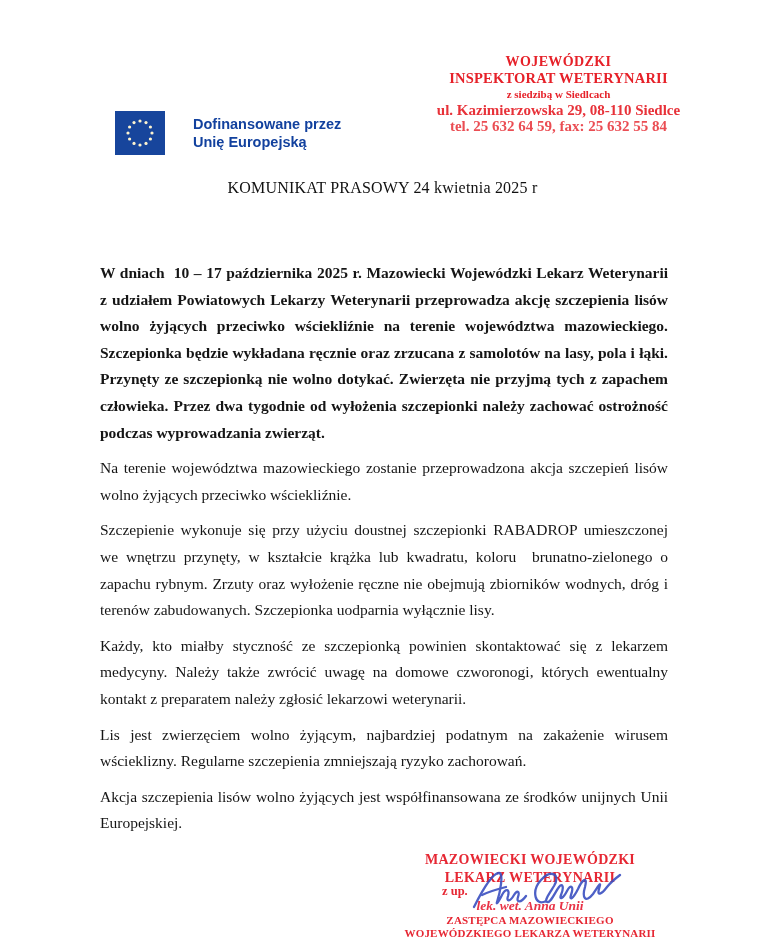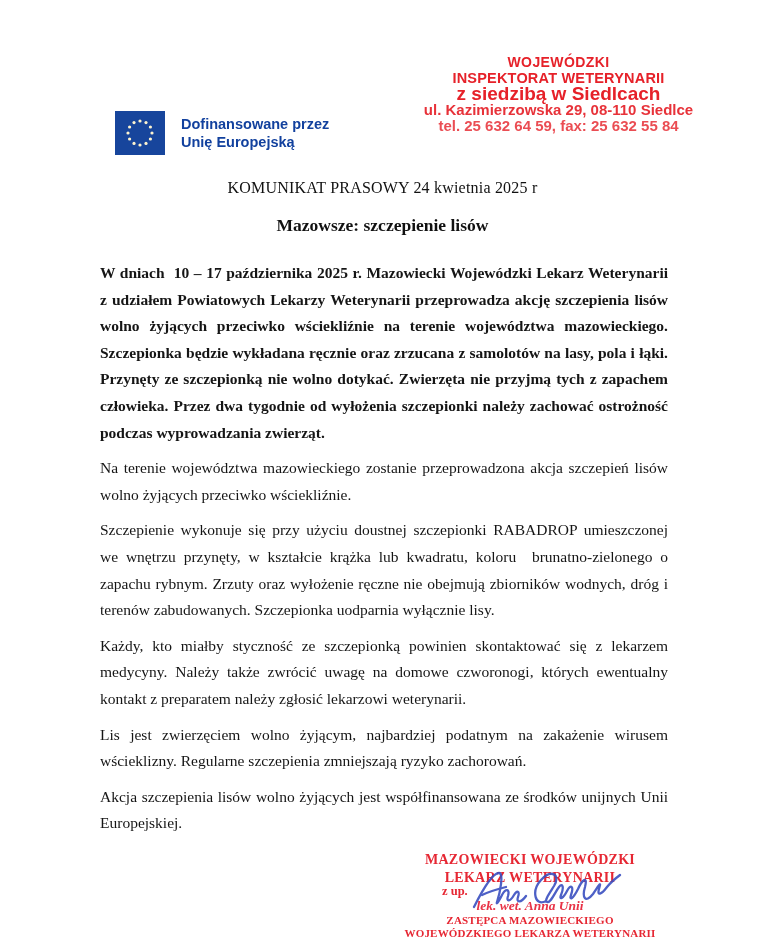--- a/index.html
+++ b/index.html
@@ -10,34 +10,34 @@
     overflow:hidden;
     font-family:"Liberation Serif", serif;
     color:#161616;
   }
 
   
   .stamp{
     position:absolute;left:406px;top:54px;width:305px;
     text-align:center;
     color:#e62129;
-    font-family:Liberation Sans, sans-serif;
+    font-family:Liberation Serif, serif;
     font-weight:bold;
     line-height:16px;
   }
   .stamp .s1{font-size:14px;letter-spacing:.4px;}
   .stamp .s2{font-size:14.5px;letter-spacing:.2px;}
-  .stamp .s3{font-size:19px;}
+  .stamp .s3{font-size:11px;}
   .stamp .s4,.stamp .s5{font-size:15px;font-weight:600;opacity:.92;}
   .stamp .s5{opacity:.8;}
 
   
   .eu-logo{
     position:absolute;left:115px;top:111px;
-    display:flex;align-items:center;gap:16px;
+    display:flex;align-items:center;gap:28px;
   }
   .eu-flag{display:block;width:50px;height:44px;}
   .eu-text{
     font-family:"Liberation Sans", sans-serif;
     font-weight:bold;font-size:14.5px;line-height:18px;
     color:#12419e;white-space:nowrap;
   }
 
   
   .doc-title{
@@ -117,21 +117,20 @@
         <circle cx="19" cy="11.6" r="1.6"></circle>
       </g>
     </svg>
     <div class="eu-text">
       <div>Dofinansowane przez</div>
       <div>Unię Europejską</div>
     </div>
   </div>
 
   <div class="doc-title">KOMUNIKAT PRASOWY 24 kwietnia 2025 r</div>
-  <div class="doc-subject">Mazowsze: szczepienie lisów</div>
 
   <div class="body-text">
     <p class="lead">W dniach&nbsp; 10 – 17 października 2025 r. Mazowiecki Wojewódzki Lekarz Weterynarii z udziałem Powiatowych Lekarzy Weterynarii przeprowadza akcję szczepienia lisów wolno żyjących przeciwko wściekliźnie na terenie województwa mazowieckiego. Szczepionka będzie wykładana ręcznie oraz zrzucana z samolotów na lasy, pola i łąki. Przynęty ze szczepionką nie wolno dotykać. Zwierzęta nie przyjmą tych z zapachem człowieka. Przez dwa tygodnie od wyłożenia szczepionki należy zachować ostrożność podczas wyprowadzania zwierząt.</p>
     <p>Na terenie województwa mazowieckiego zostanie przeprowadzona akcja szczepień lisów wolno żyjących przeciwko wściekliźnie.</p>
     <p>Szczepienie wykonuje się przy użyciu doustnej szczepionki RABADROP umieszczonej we wnętrzu przynęty, w kształcie krążka lub kwadratu, koloru&nbsp; brunatno-zielonego o zapachu rybnym. Zrzuty oraz wyłożenie ręczne nie obejmują zbiorników wodnych, dróg i terenów zabudowanych. Szczepionka uodparnia wyłącznie lisy.</p>
     <p>Każdy, kto miałby styczność ze szczepionką powinien skontaktować się z lekarzem medycyny. Należy także zwrócić uwagę na domowe czworonogi, których ewentualny kontakt z preparatem należy zgłosić lekarzowi weterynarii.</p>
     <p>Lis jest zwierzęciem wolno żyjącym, najbardziej podatnym na zakażenie wirusem wścieklizny. Regularne szczepienia zmniejszają ryzyko zachorowań.</p>
     <p>Akcja szczepienia lisów wolno żyjących jest współfinansowana ze środków unijnych Unii Europejskiej.</p>
   </div>
 

